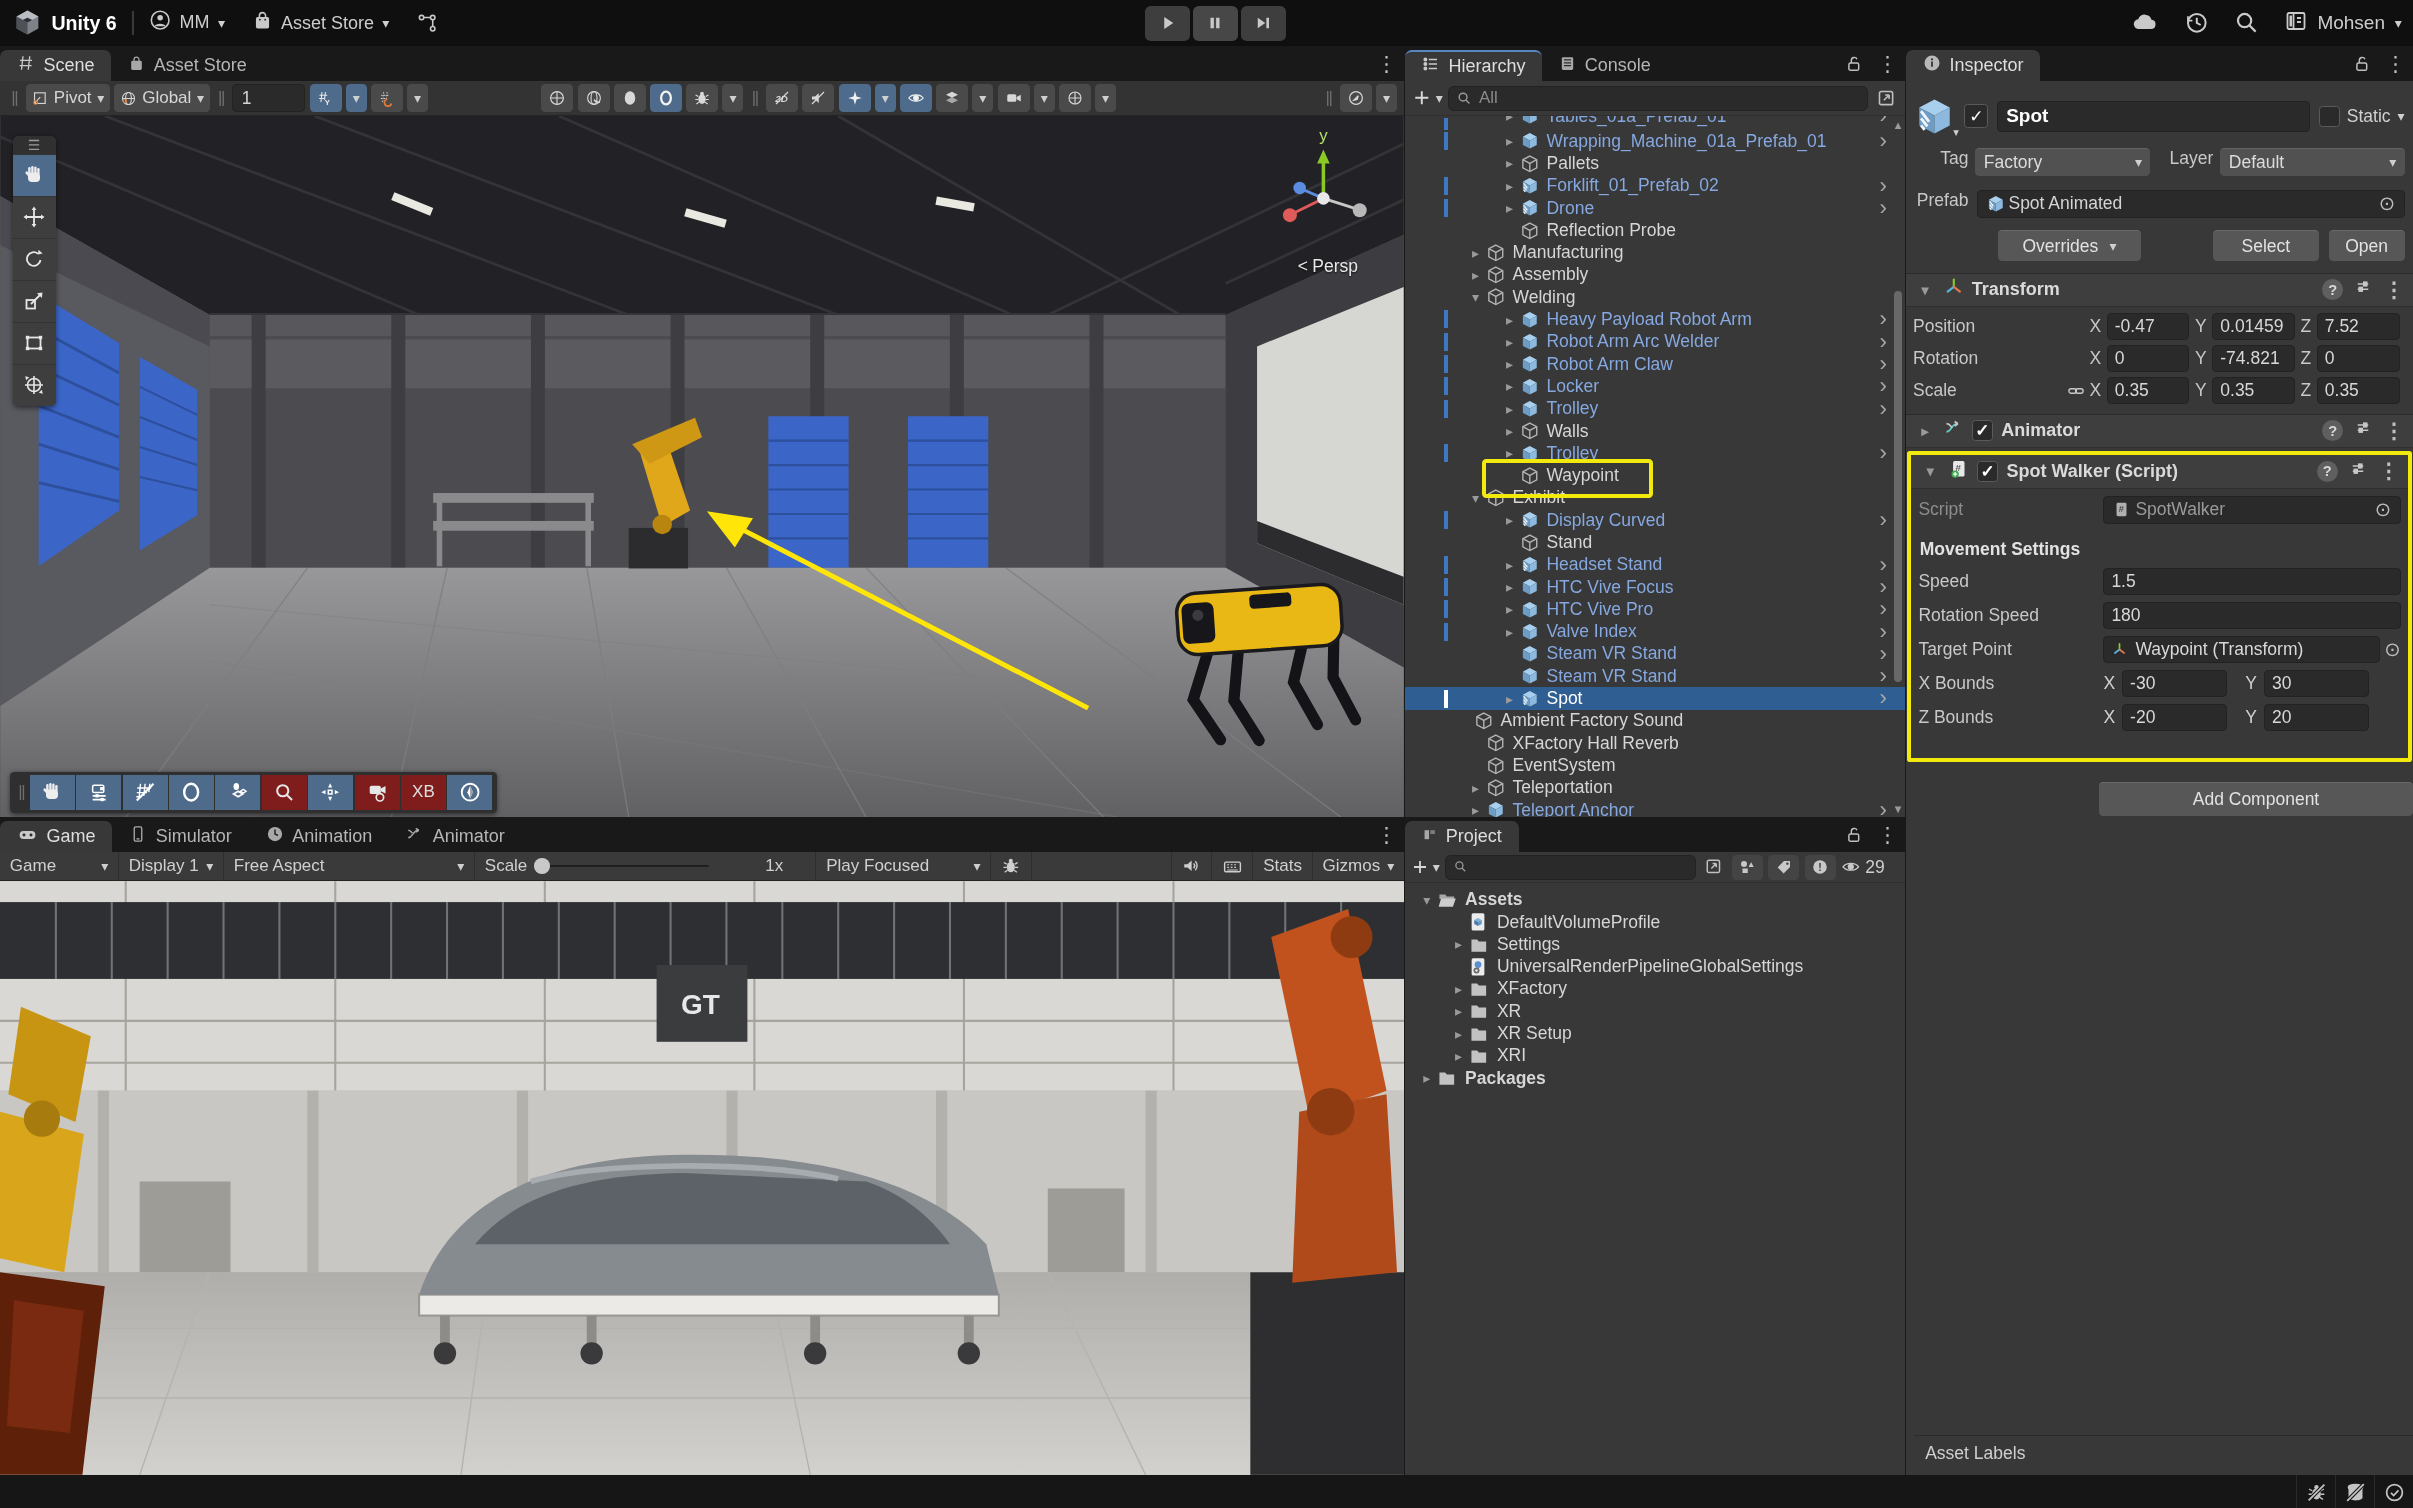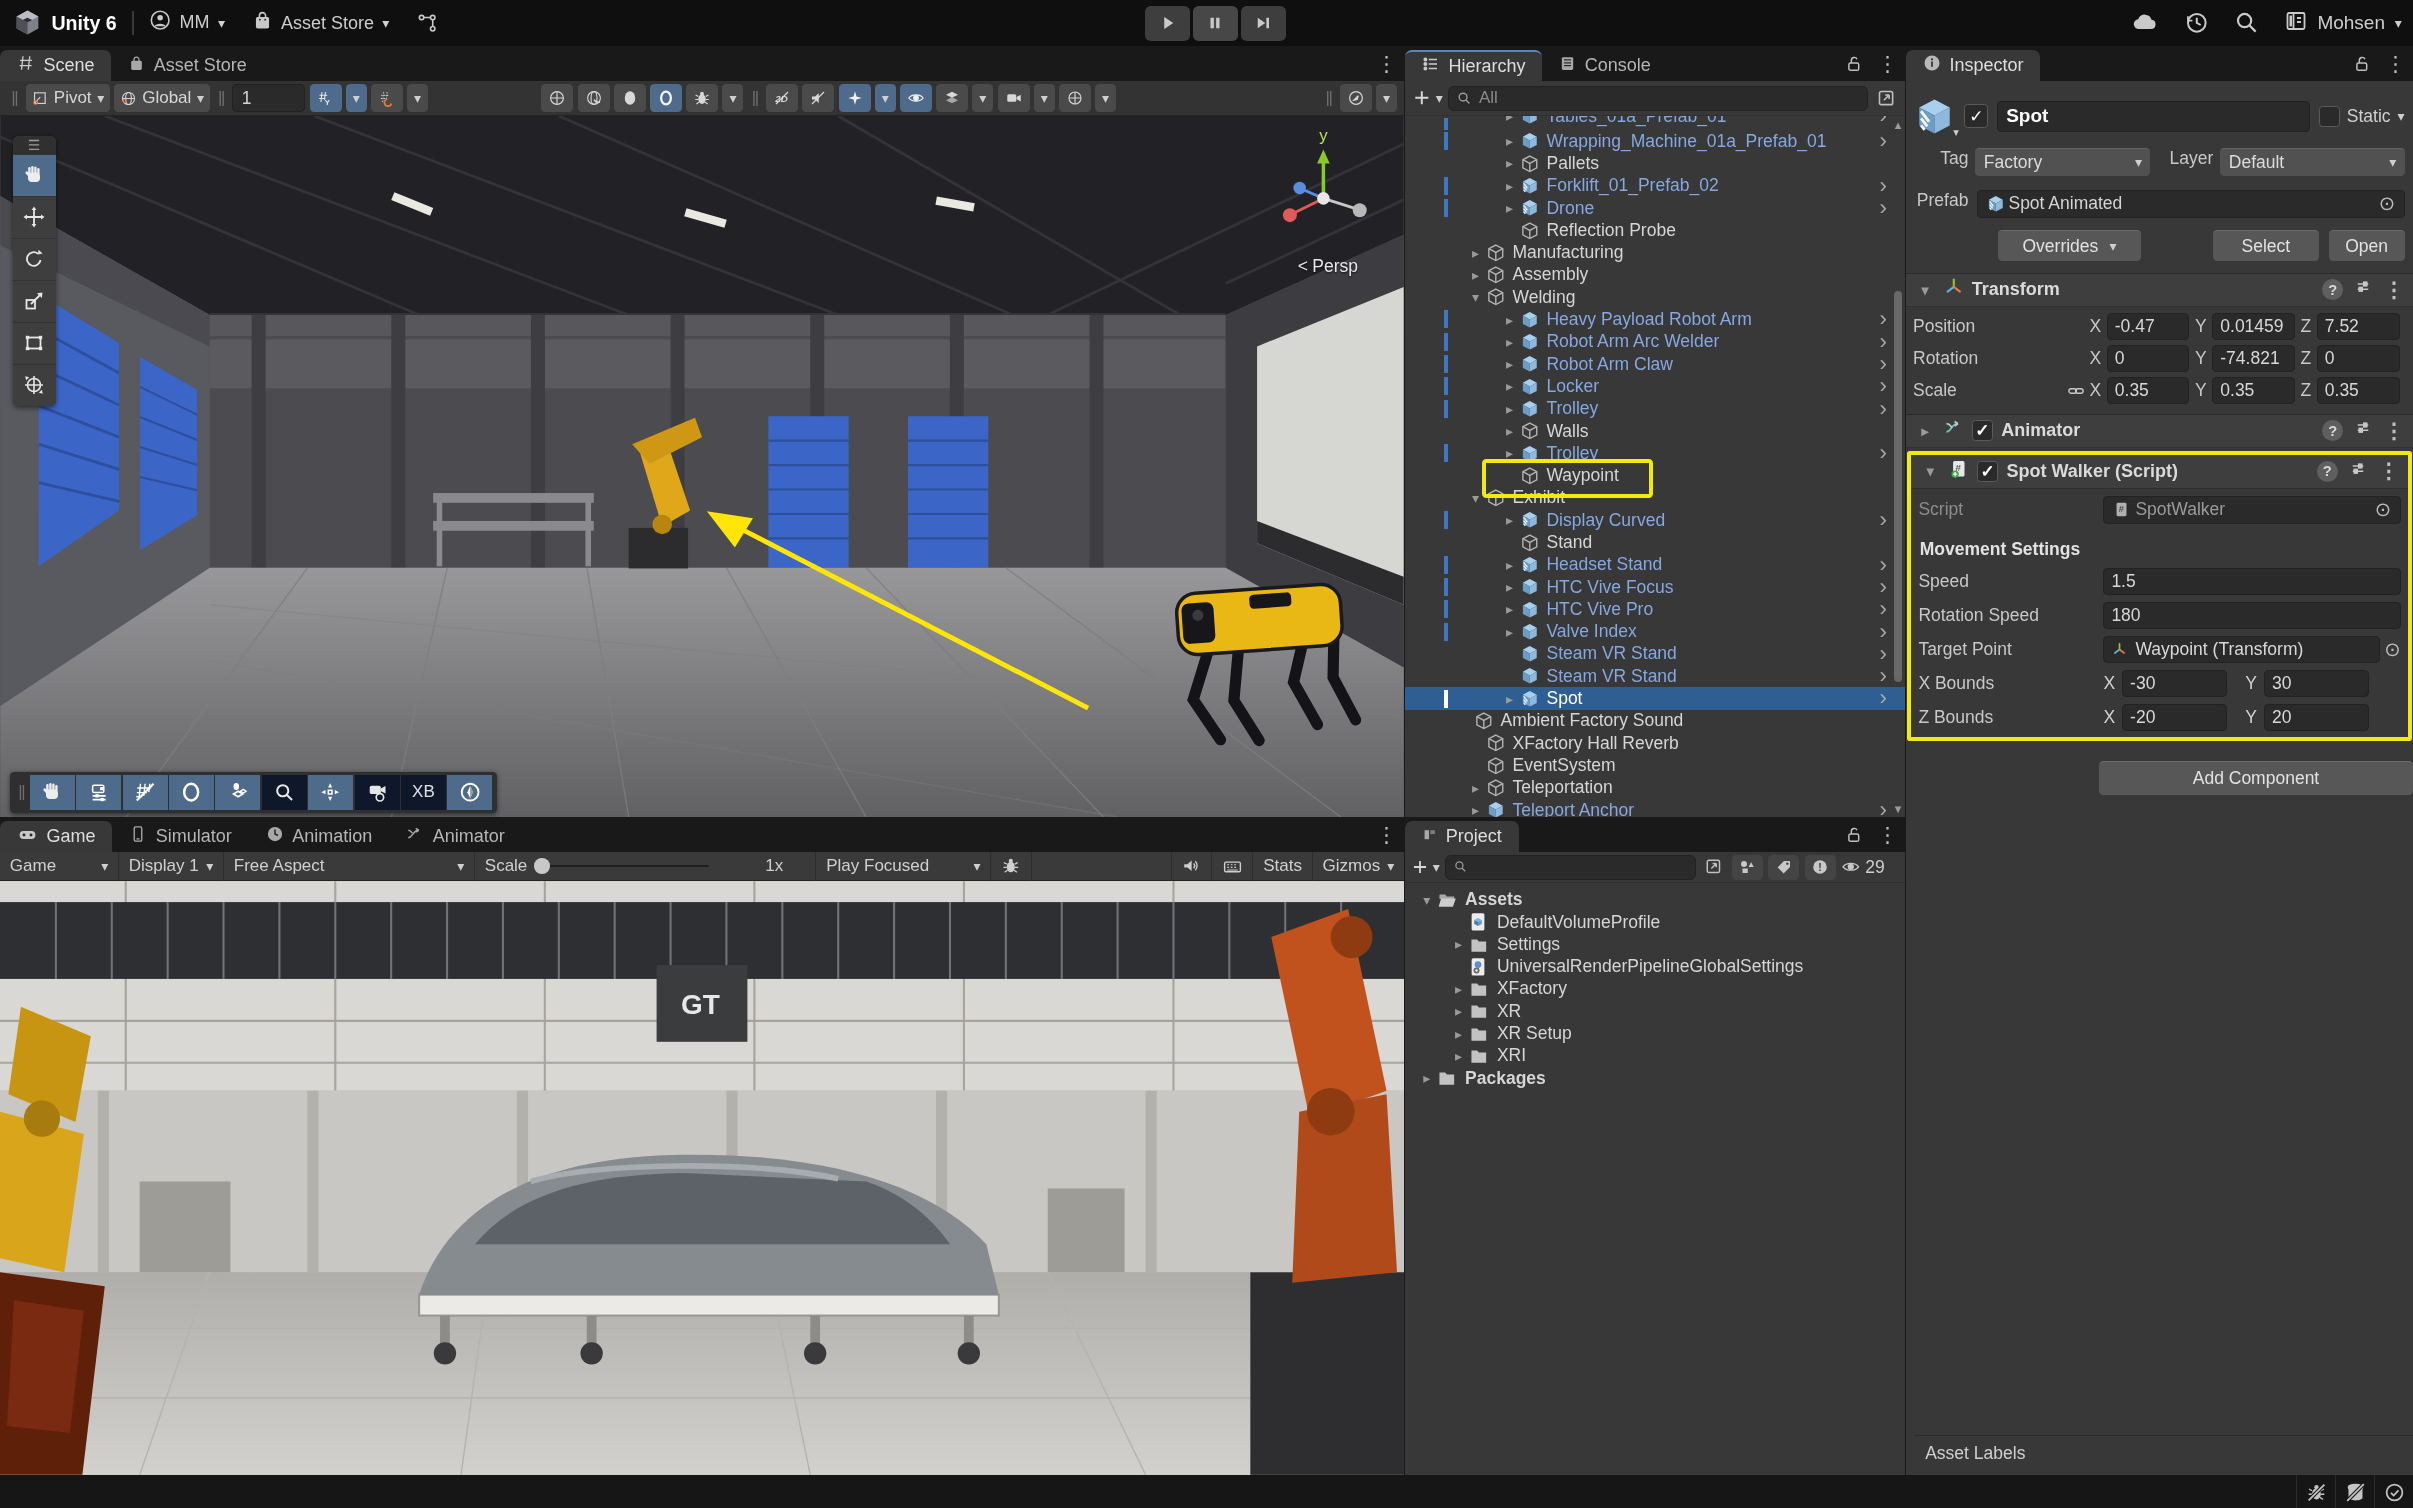--- a/index.html
+++ b/index.html
@@ -54,21 +54,21 @@
   #scene-viewport { position:relative; width:1404px; height:701px; background:#555; overflow:hidden; }
   #tool-strip { position:absolute; left:12.6px; top:19.6px; width:43px; background:#3a3a3a;
                 border-radius:5.6px; overflow:hidden; box-shadow:0 1.4px 5.6px rgba(0,0,0,.5); }
   #tool-strip .grab { height:18px; display:flex; align-items:center; justify-content:center; color:#9a9a9a; font-size:14px; background:#303030; }
   .tool-btn { width:43px; height:42px; display:flex; align-items:center; justify-content:center; background:#3e3e3e; border-top:0.7px solid #333; }
   .tool-btn.on { background:#4e6b8c; }
   #scene-bottom-bar { position:absolute; left:9.8px; bottom:4.2px; height:41px; background:#2f2f2f;
                       border-radius:4.2px; display:flex; align-items:center; padding:0 4.2px; gap:1.4px;
                       box-shadow:0 1.4px 5.6px rgba(0,0,0,.5); }
   .sbb { width:45px; height:35px; display:flex; align-items:center; justify-content:center;
-         background:#0f172a; color:#e0e0e0; font-size:17px; }
+         background:#7f1d1d; color:#e0e0e0; font-size:17px; }
   .sbb.on { background:#4e6b8c; }
   #persp-label { position:absolute; right:46px; top:140px; color:#e8e8e8; font-size:17.5px; display:flex; gap:4.2px; align-items:center;
                  text-shadow:0 0.7px 2.1px rgba(0,0,0,.7); }
 
   
   #game-panel { left:0; top:817px; width:1404px; height:658px; }
   #game-toolbar { height:29px; background:#3a3a3a; display:flex; align-items:center; font-size:17px;
                   color:#d0d0d0; border-bottom:0.7px solid #232323; }
   .gt-seg { height:29px; display:flex; align-items:center; padding:0 9.8px; gap:7px; border-right:0.7px solid #2e2e2e; }
   .slider-track { width:175px; height:2.8px; background:#1f1f1f; border-radius:1.4px; position:relative; }
@@ -1657,21 +1657,21 @@
         <div class="fld" style="flex:1;color:#9a9a9a">
           <svg width="17" height="17" viewBox="0 0 24 24" style="margin-right:5.6px;font-size:25px">
               <rect x="5" y="2.5" width="14" height="19" rx="2" fill="#b0b0b0"></rect>
               <text x="8" y="16" font-size="13" fill="#444" font-weight="bold">#</text>
             </svg>
           <span>SpotWalker</span>
           <span class="picker" style="margin-left:auto">⊙</span>
         </div>
       </div>
       <div class="sect-title">Movement Settings</div>
-      <div id="sw-fields" style="padding-bottom:2px">
+      <div id="sw-fields" style="padding-bottom:23px">
           <div class="srow">
             <span class="slabel">Speed</span>
             <div class="nf" style="flex:1">1.5</div>
           </div>
           <div class="srow">
             <span class="slabel">Rotation Speed</span>
             <div class="nf" style="flex:1">180</div>
           </div>
           <div class="srow">
             <span class="slabel">Target Point</span>

